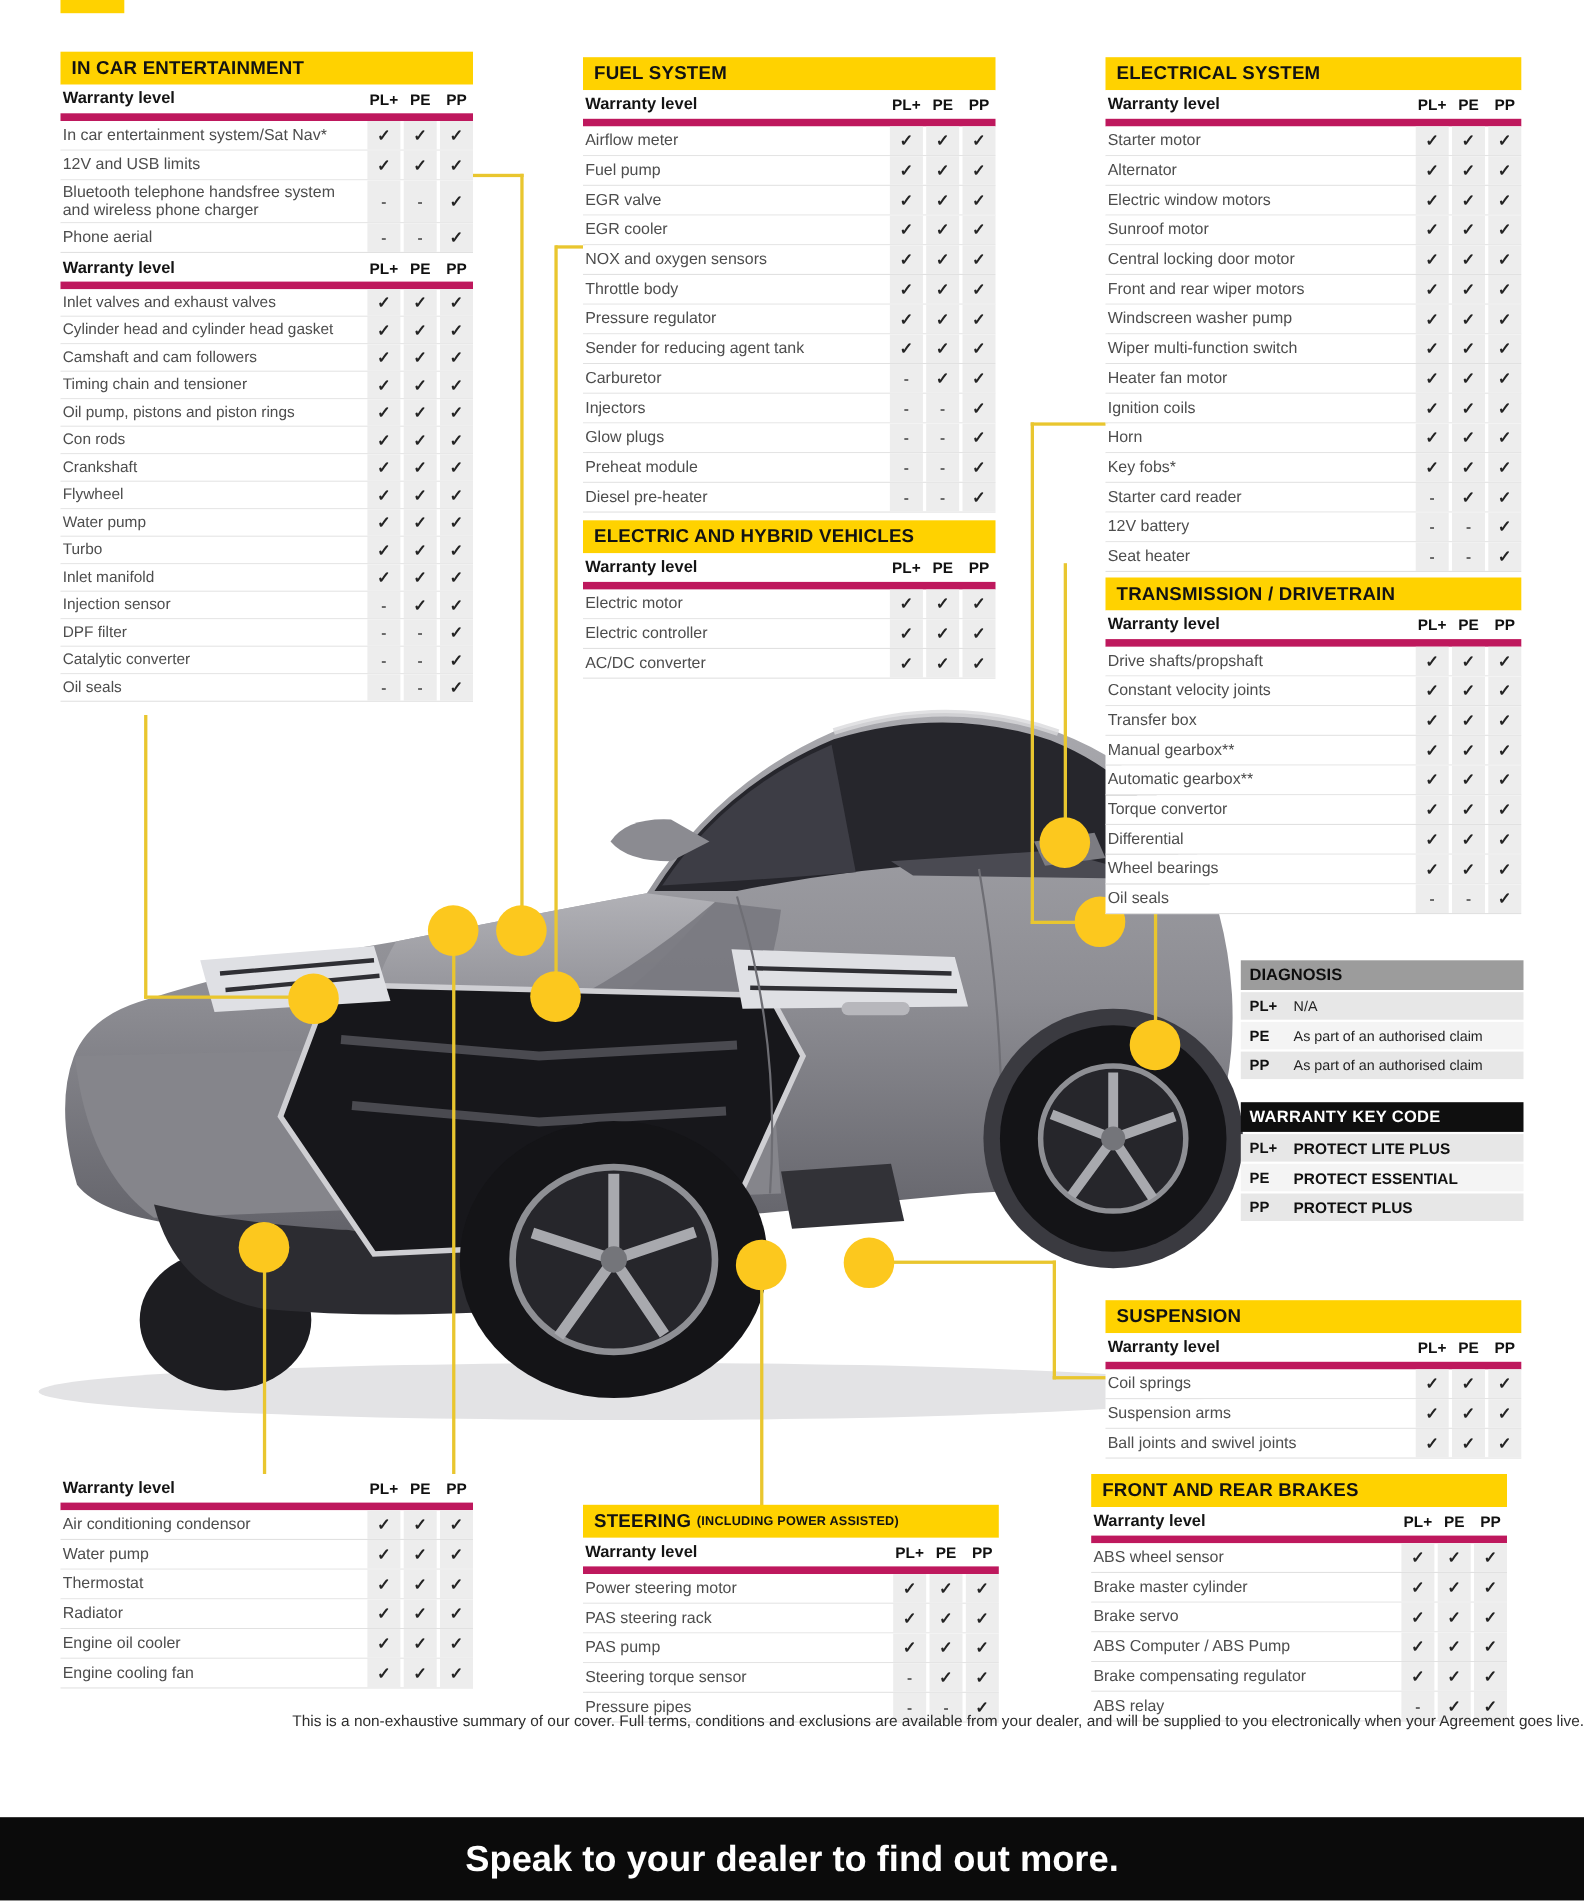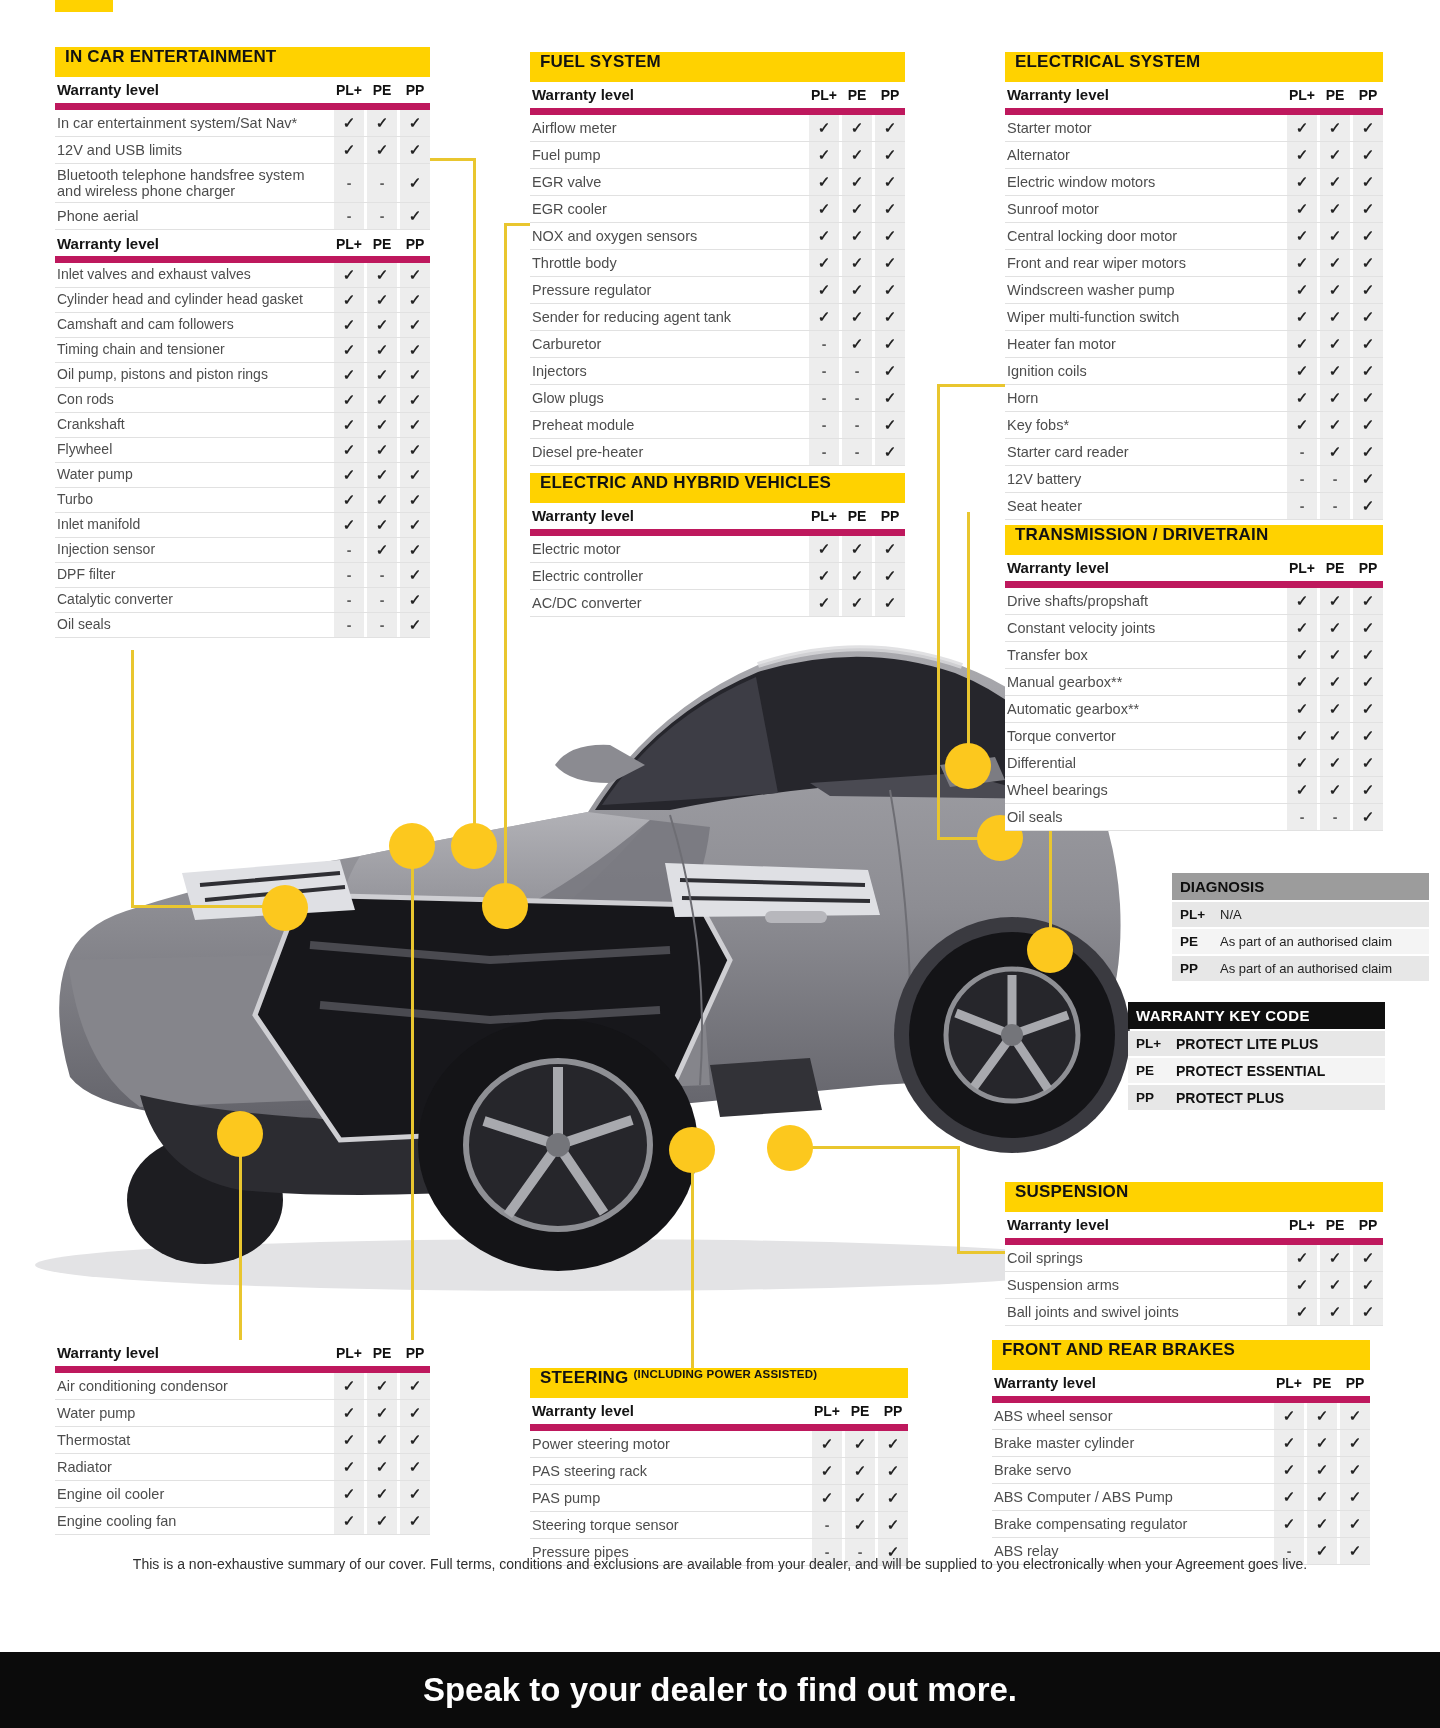--- a/index.html
+++ b/index.html
@@ -1,21 +1,21 @@
 <!DOCTYPE html>
 <html><head>
 <meta charset="utf-8">
 <style>
   html,body{margin:0;padding:0;background:#ffffff;}
   .page{position:relative;width:1440px;height:1728px;background:#ffffff;overflow:hidden;
         font-family:"Liberation Sans", sans-serif;}
 
   
   .tbl{position:absolute;z-index:40;background:transparent;}
-  .tbl-head{background:#ffd200;height:30px;display:flex;
+  .tbl-head{background:#ffd200;height:30px;display:flex;align-items:center;
             padding-left:10px;font-weight:bold;font-size:17px;color:#121212;letter-spacing:.2px;}
   .tbl-head .suffix{font-size:11.5px;margin-left:5px;font-weight:bold;}
   .trow{display:flex;align-items:stretch;border-bottom:1px solid #e1e1e1;min-height:26px;background:#ffffff;}
   .dense .trow{min-height:24px;}
   .trow.colhead{border-bottom:7px solid #be185d;}
   .lbl{flex:1;font-size:14.5px;color:#4d4d4d;line-height:1.12;padding:3px 4px 3px 2px;
        display:flex;align-items:center;}
   .dense .lbl{font-size:14px;}
   .colhead .lbl{font-size:15px;color:#141414;font-weight:bold;}
   .mk{width:30px;margin-left:3px;text-align:center;display:flex;align-items:center;justify-content:center;
@@ -37,21 +37,21 @@
   .keycode .ptext{font-weight:bold;color:#101010;font-size:14px;}
 
   
   .dot{position:absolute;width:46px;height:46px;border-radius:50%;background:#fcc81e;z-index:30;}
   .cline{position:absolute;background:#e9c62f;z-index:20;}
 
   
   #car{position:absolute;left:10px;top:615px;width:1130px;height:680px;z-index:10;}
 
   
-  .foot{position:absolute;left:0;width:1440px;text-align:center;font-size:14px;color:#2e2e2e;z-index:40;}
+  .foot{position:absolute;left:0;width:1440px;text-align:right;font-size:14px;color:#2e2e2e;z-index:40;}
   .cta{position:absolute;left:0;top:1652px;width:1440px;height:76px;background:#0b0b0b;color:#ffffff;
        display:flex;align-items:center;justify-content:center;font-size:33px;font-weight:bold;z-index:50;}
   .topfrag{position:absolute;background:#ffd200;z-index:5;}
 </style>
 </head>
 <body>
 
 <div class="page">
 
   <div class="topfrag" style="left:55px;top:0;width:58px;height:12px;"></div>
@@ -707,21 +707,21 @@
         </div>
         <div class="trow">
           <span class="lbl">Pressure pipes</span>
           <span class="mk dash">-</span>
           <span class="mk dash">-</span>
           <span class="mk check">✓</span>
         </div>
       </section>
     </div>
 
-  <div class="panel" style="left:1128px;top:873px;margin-left:44px;">
+  <div class="panel" style="left:1128px;top:873px;">
     <div class="panel-head gray">DIAGNOSIS</div>
     <div class="panel-row shade">
       <span class="pcode">PL+</span>
       <span class="ptext">N/A</span>
     </div>
     <div class="panel-row lite">
       <span class="pcode">PE</span>
       <span class="ptext">As part of an authorised claim</span>
     </div>
     <div class="panel-row shade">

